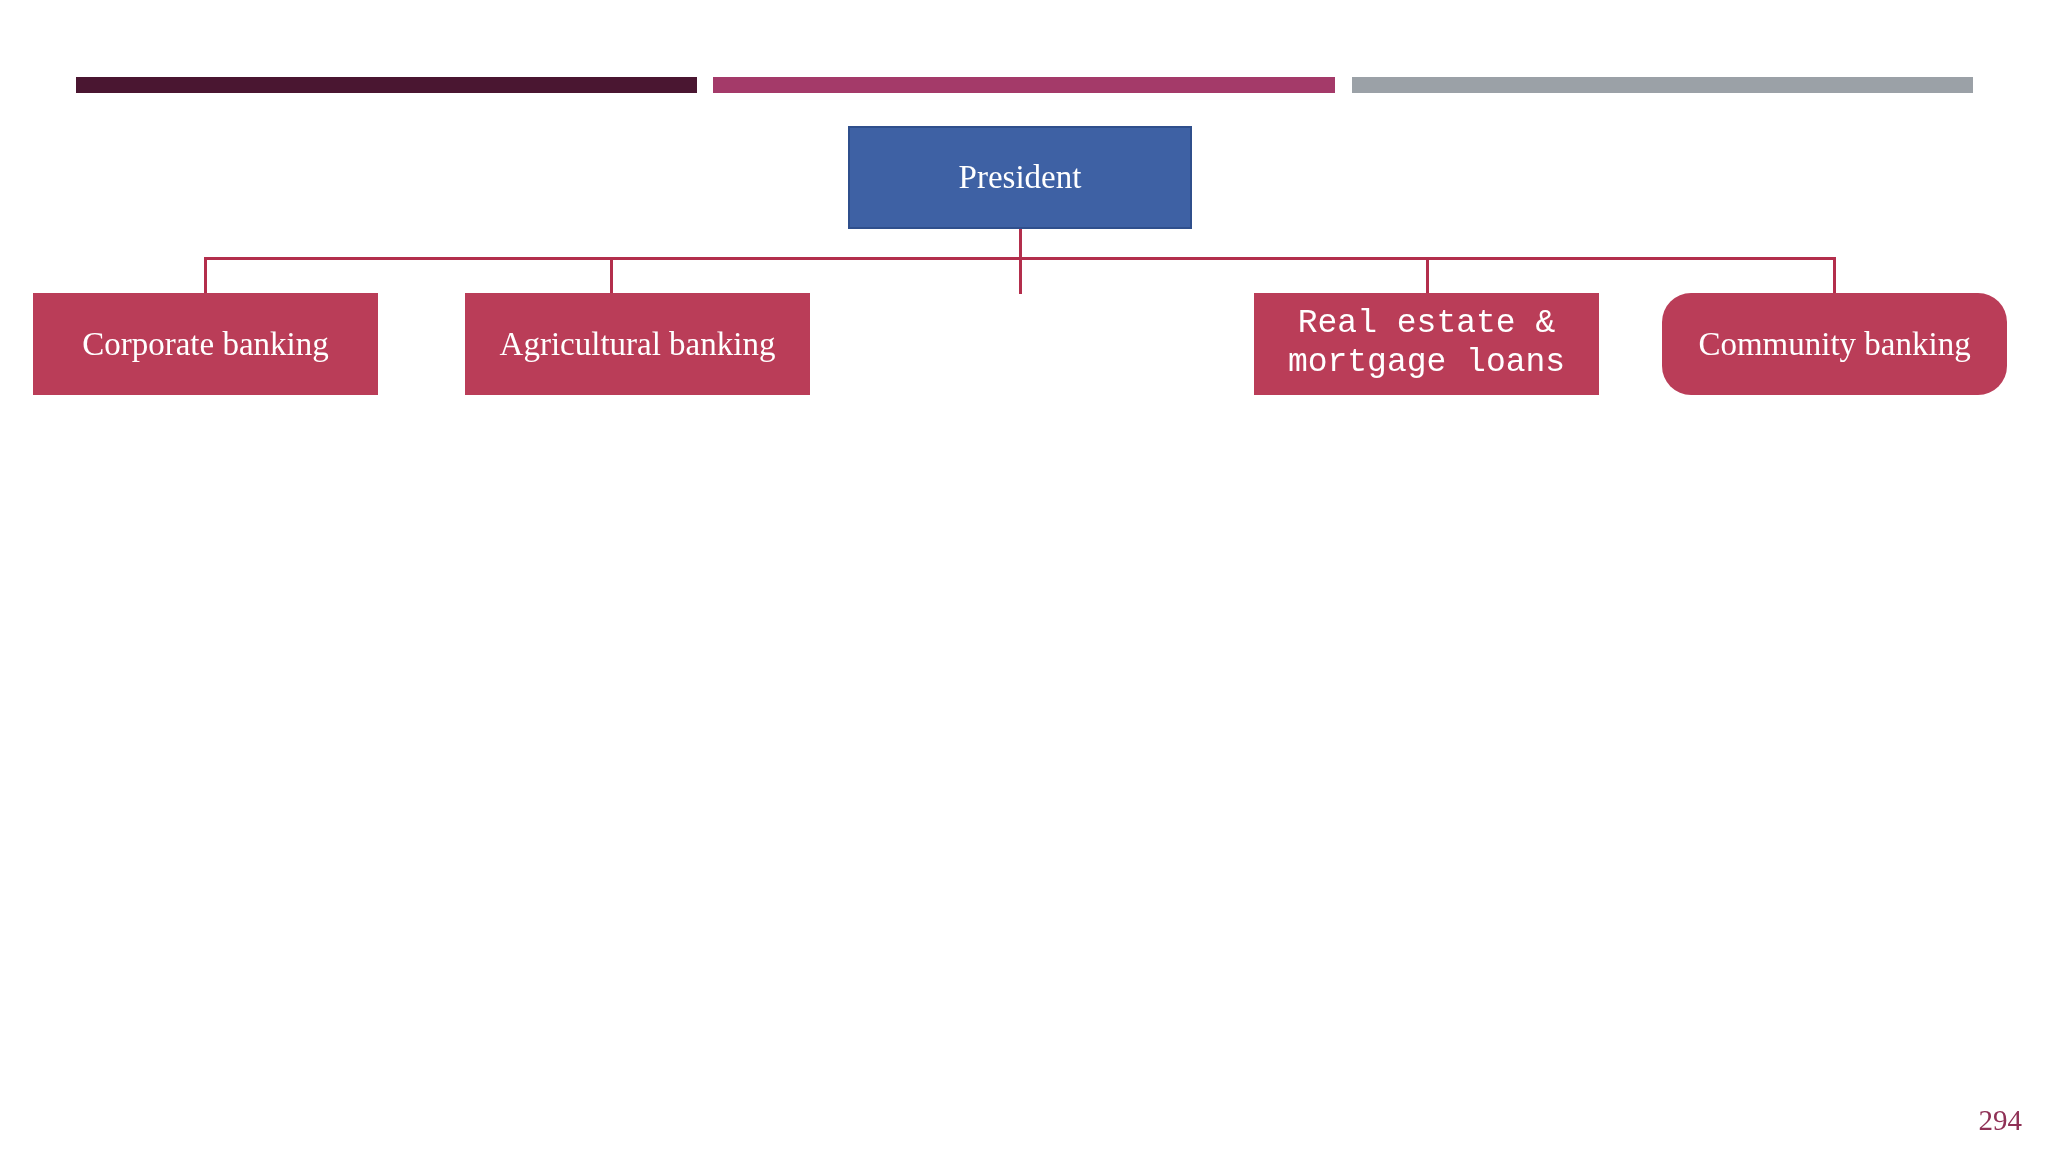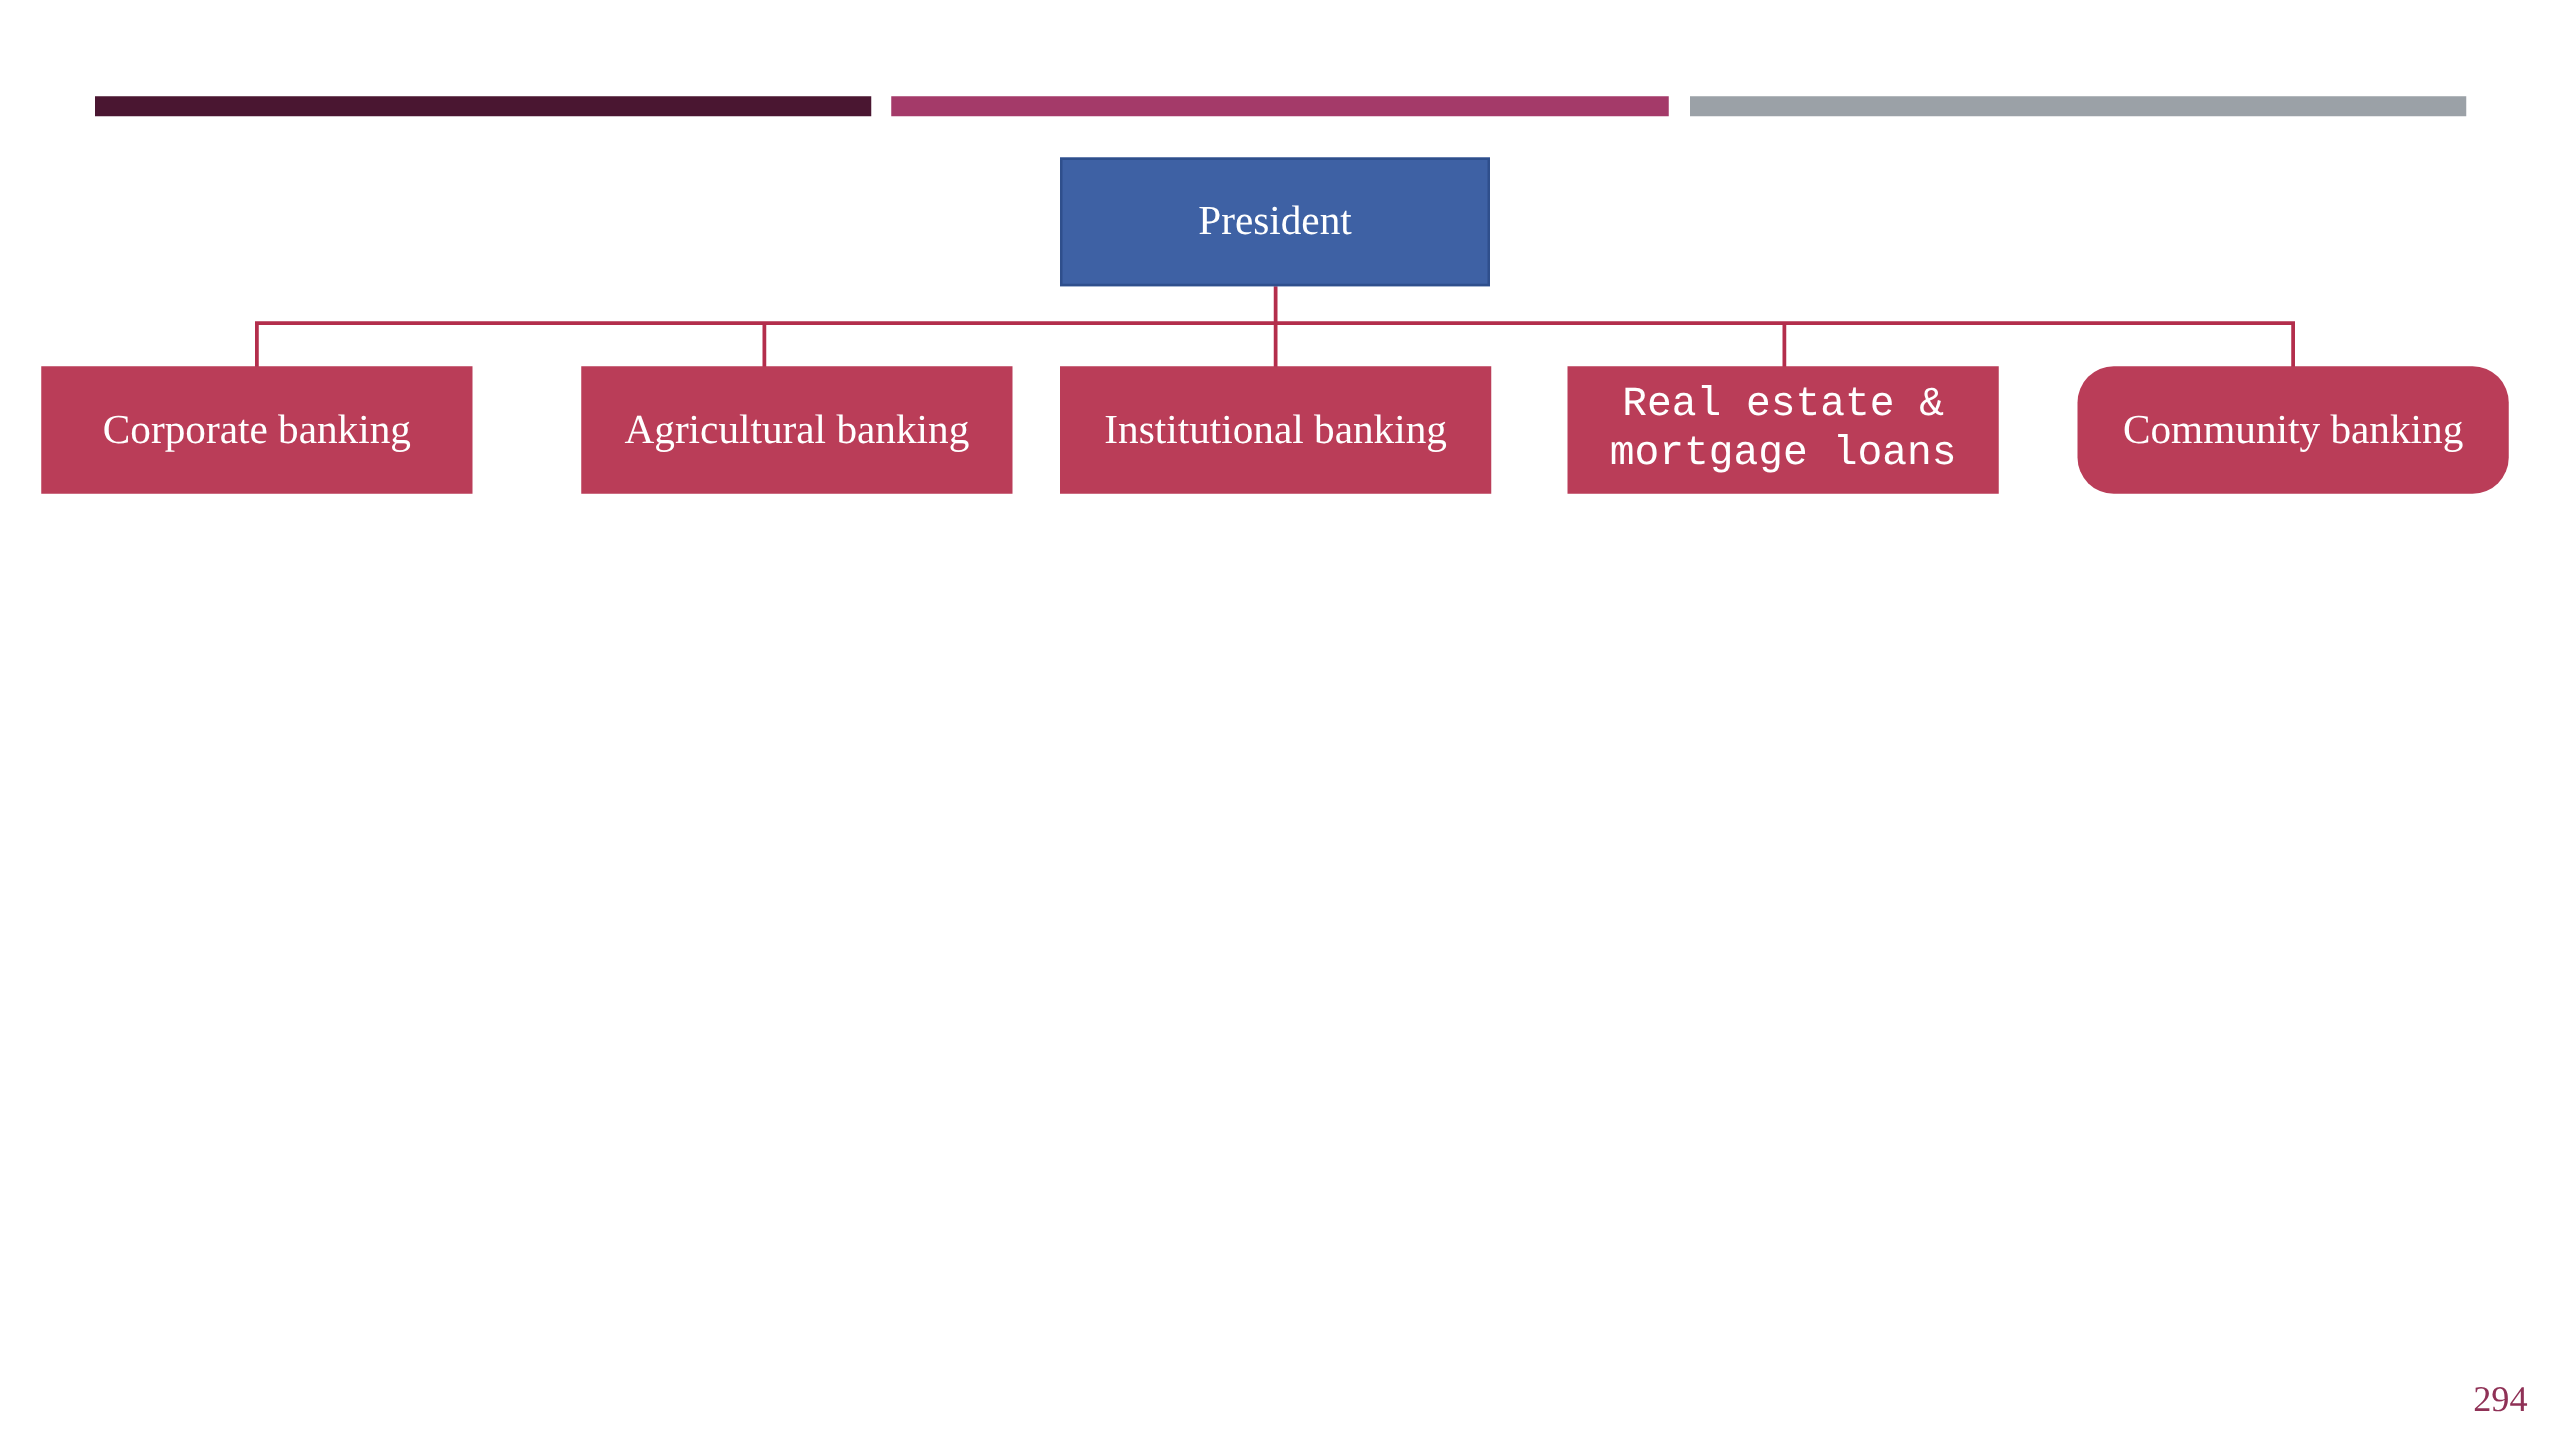--- a/index.html
+++ b/index.html
@@ -100,23 +100,20 @@
   <div class="node president">
     <span>President</span>
   </div>
 
   <div class="node branch branch-0">
     <span>Corporate banking</span>
   </div>
   <div class="node branch branch-1">
     <span>Agricultural banking</span>
   </div>
-  <div class="node branch branch-2">
-    <span>Institutional banking</span>
-  </div>
   <div class="node branch branch-3">
     <span>Real estate &amp; mortgage loans</span>
   </div>
   <div class="node branch branch-4">
     <span>Community banking</span>
   </div>
 
   <div class="page-number">294</div>
 
 </div>

